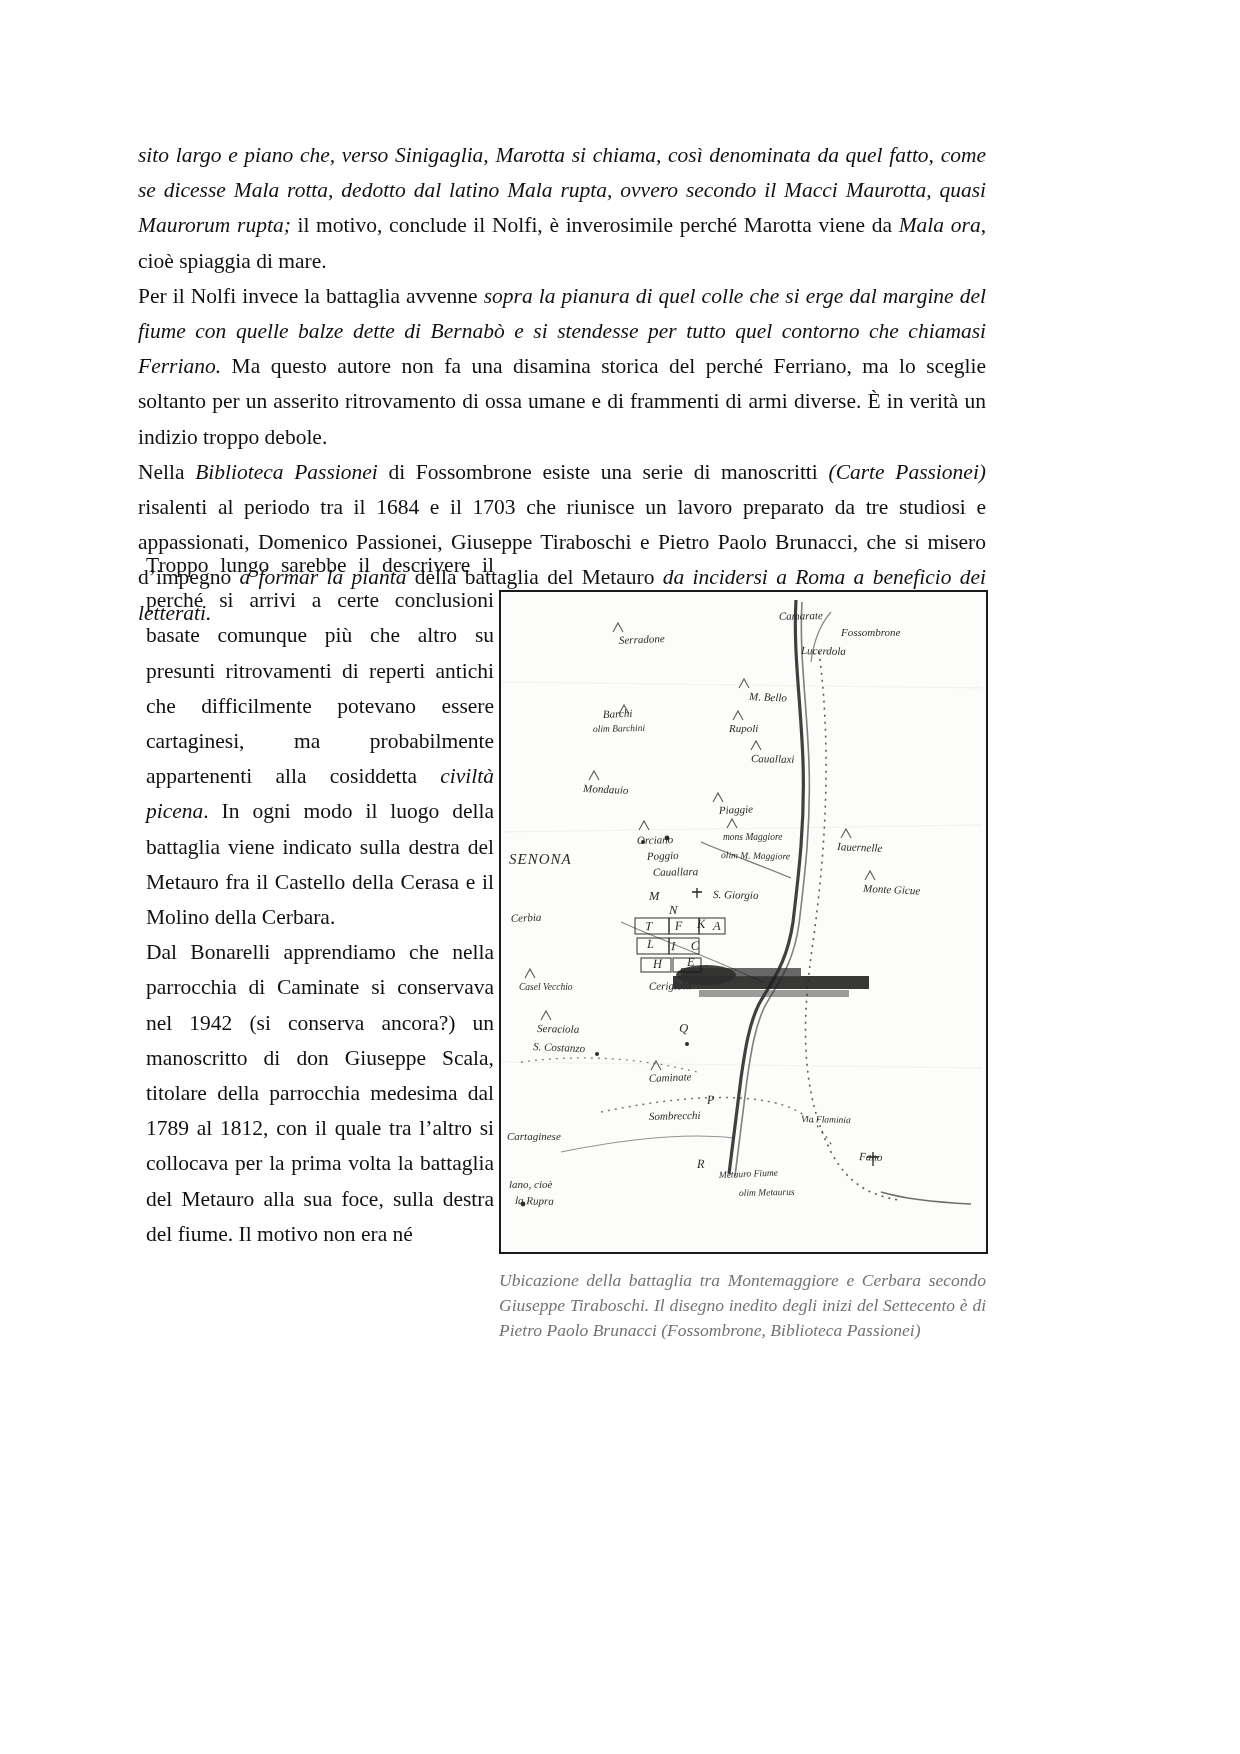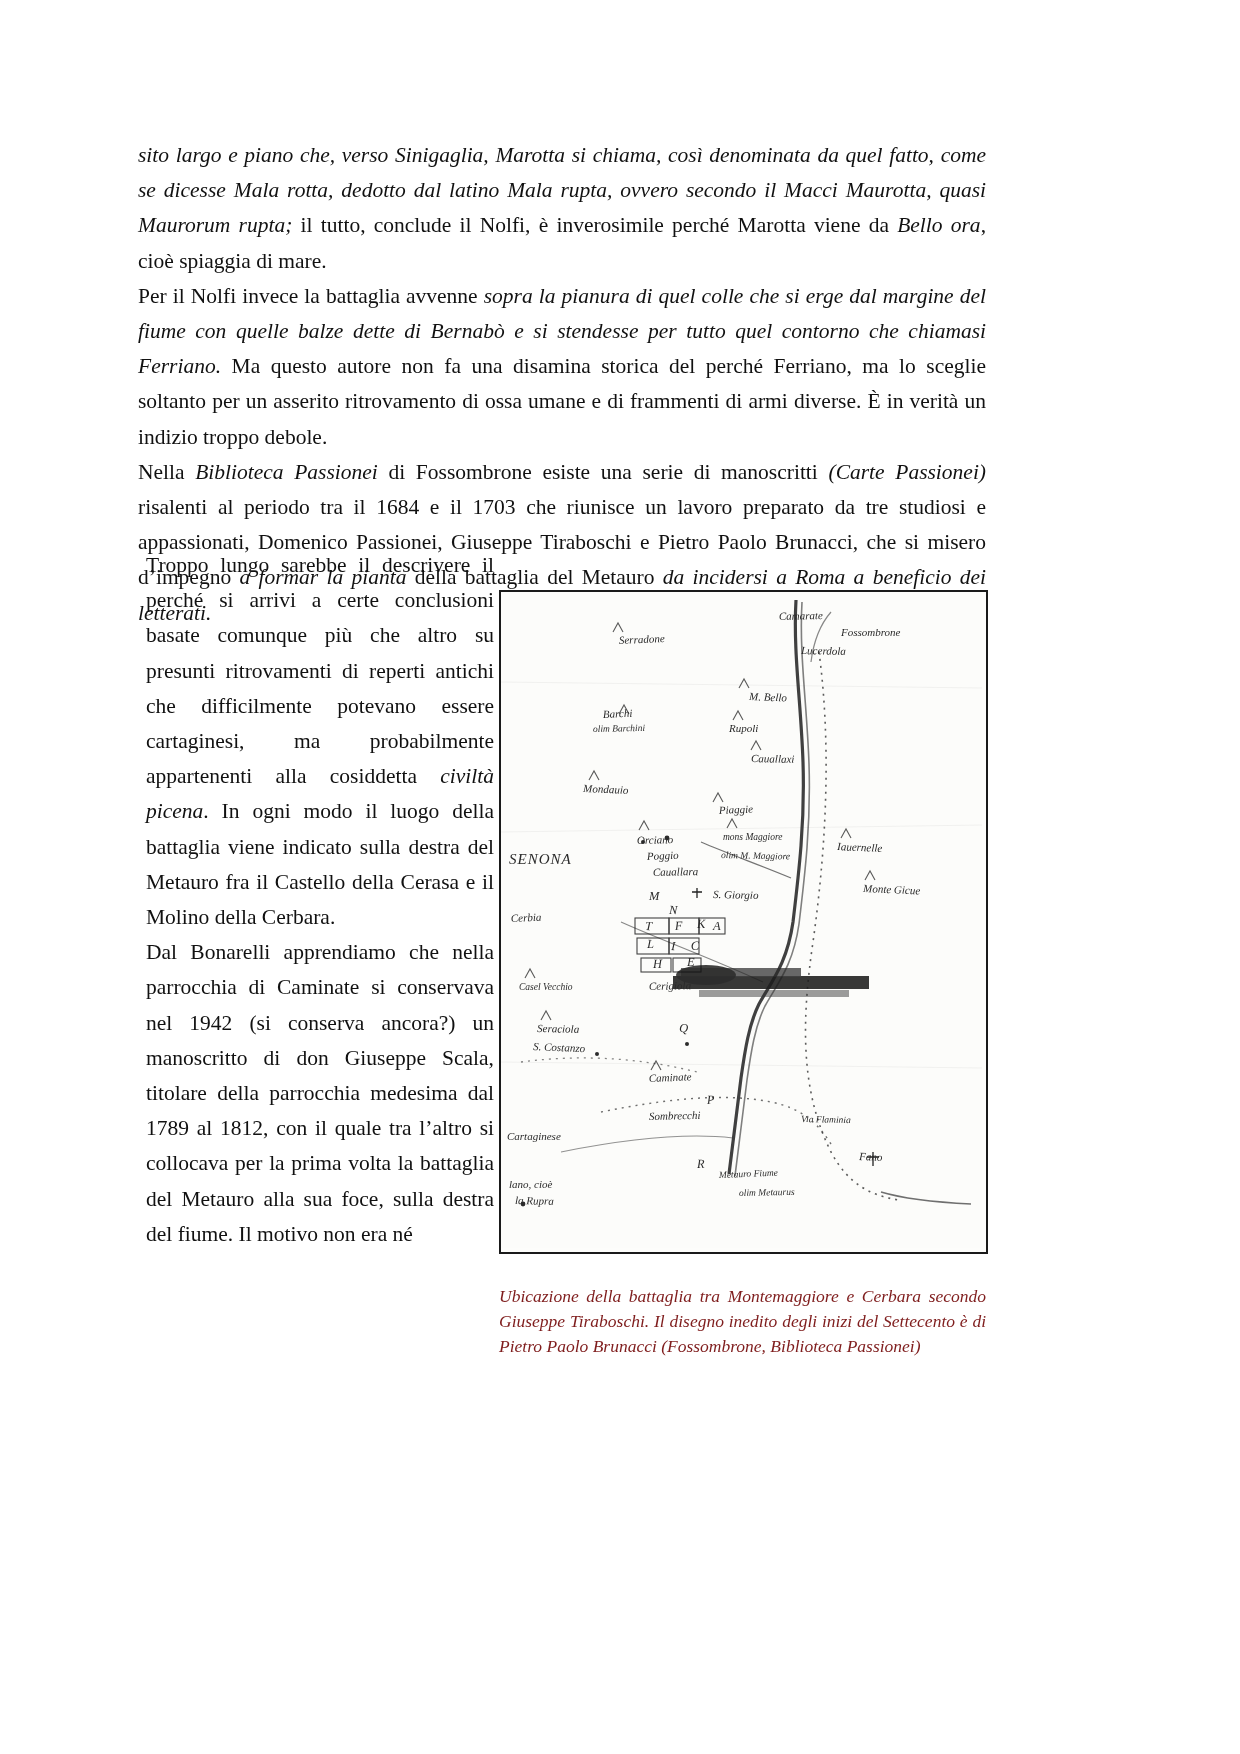--- a/index.html
+++ b/index.html
@@ -72,27 +72,27 @@
   .figure-frame {
     width: 485px;
     height: 660px;
     border: 2px solid #1a1a1a;
     background: #fdfdfb;
     position: relative;
     overflow: hidden;
   }
 
   .figure-caption {
-    margin-top: 30px;
+    margin-top: 14px;
     font-size: 17.5px;
     line-height: 25px;
     font-style: italic;
     text-align: justify;
     text-justify: inter-word;
-    color: #7f1d1d;
+    color: #737373;
   }
 
   
   .map-svg { position: absolute; left: 0; top: 0; }
 
   .map-label {
     font-family: "Liberation Serif", serif;
     font-style: italic;
     font-size: 11px;
     fill: #2a2a2a;
@@ -110,21 +110,21 @@
     height: 200px;
   }
 </style>
 </head>
 <body>
 
 <div id="page">
 
   <div class="text-col">
     <p class="para">
-      <span class="it">sito largo e piano che, verso Sinigaglia, Marotta si chiama, così denominata da quel fatto, come se dicesse Mala rotta, dedotto dal latino Mala rupta, ovvero secondo il Macci Maurotta, quasi Maurorum rupta;</span><span> il tutto, conclude il Nolfi, è inverosimile perché Marotta viene da </span><span class="it">Bello ora</span><span>, cioè spiaggia di mare.</span>
+      <span class="it">sito largo e piano che, verso Sinigaglia, Marotta si chiama, così denominata da quel fatto, come se dicesse Mala rotta, dedotto dal latino Mala rupta, ovvero secondo il Macci Maurotta, quasi Maurorum rupta;</span><span> il motivo, conclude il Nolfi, è inverosimile perché Marotta viene da </span><span class="it">Mala ora</span><span>, cioè spiaggia di mare.</span>
     </p>
     <p class="para">
       <span>Per il Nolfi invece la battaglia avvenne </span><span class="it">sopra la pianura di quel colle che si erge dal margine del fiume con quelle balze dette di Bernabò e si stendesse per tutto quel contorno che chiamasi Ferriano.</span><span> Ma questo autore non fa una disamina storica del perché Ferriano, ma lo sceglie soltanto per un asserito ritrovamento di ossa umane e di frammenti di armi diverse. È in verità un indizio troppo debole.</span>
     </p>
     <p class="para">
       <span>Nella </span><span class="it">Biblioteca Passionei</span><span> di Fossombrone esiste una serie di manoscritti </span><span class="it">(Carte Passionei)</span><span> risalenti al periodo tra il 1684 e il 1703 che riunisce un lavoro preparato da tre studiosi e appassionati, Domenico Passionei, Giuseppe Tiraboschi e Pietro Paolo Brunacci, che si misero d’impegno </span><span class="it">a formar la pianta</span><span> della battaglia del Metauro </span><span class="it">da incidersi a Roma a beneficio dei letterati.</span>
     </p>
   </div>
 
   <div class="lower">

